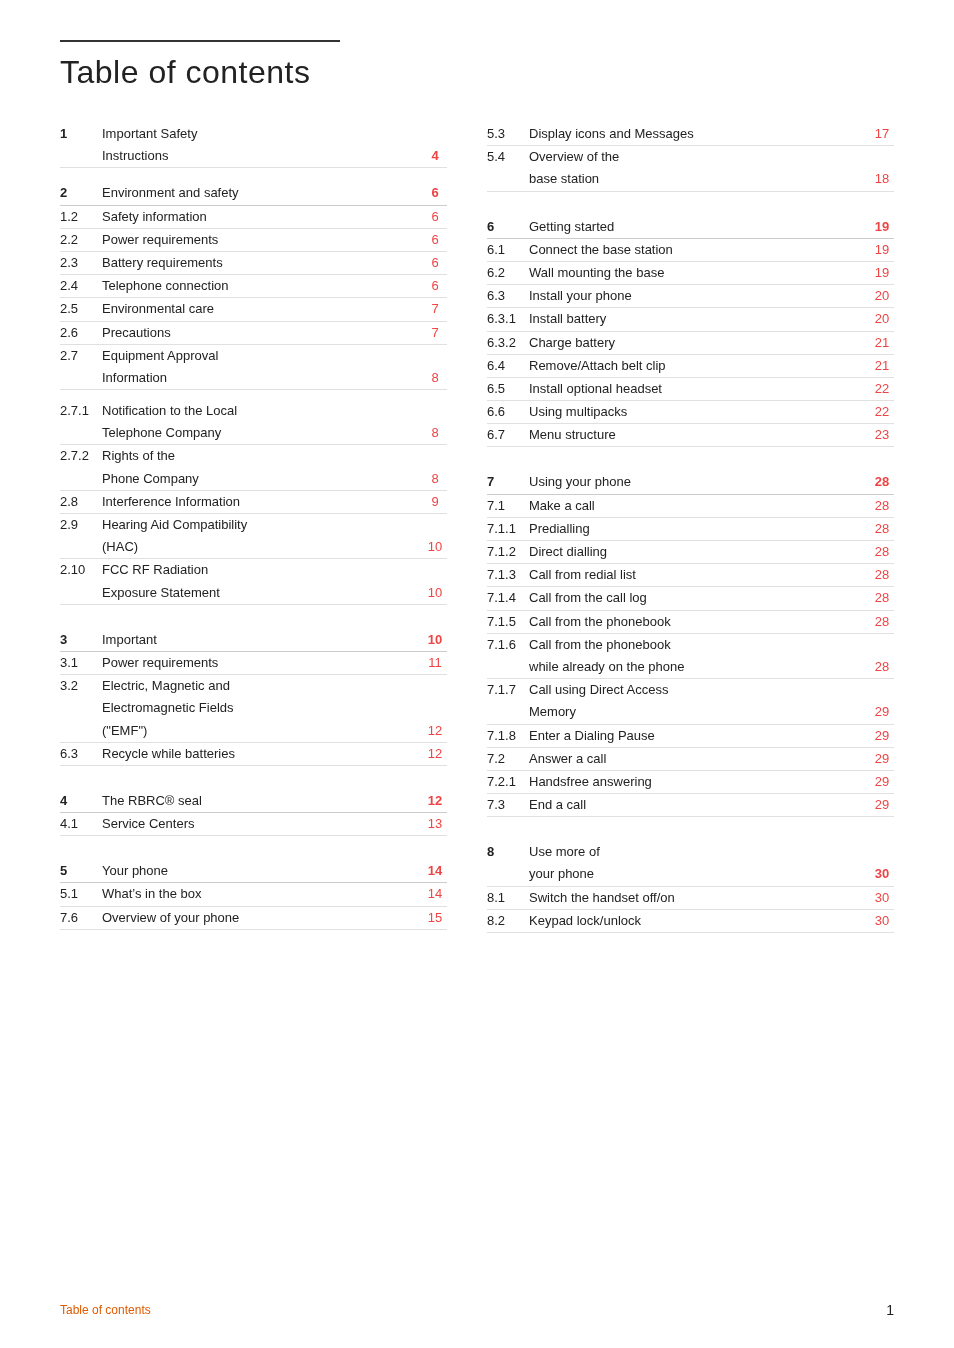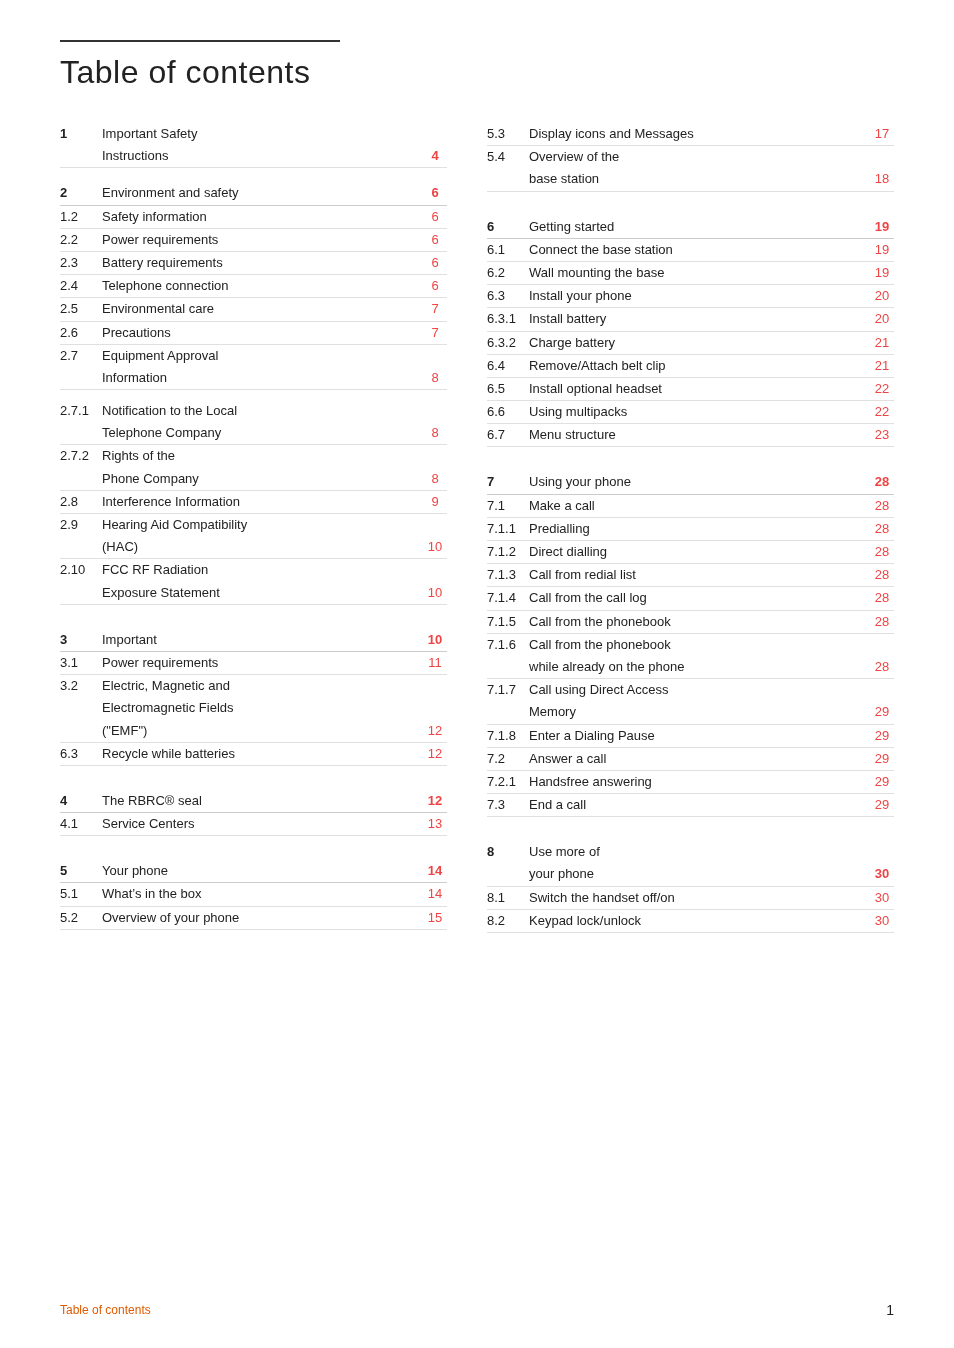--- a/index.html
+++ b/index.html
@@ -275,21 +275,21 @@
         <span class="toc-num bold">5</span>
         <span class="toc-label bold">Your phone</span>
         <span class="toc-page bold">14</span>
       </div>
       <div class="toc-row">
         <span class="toc-num">5.1</span>
         <span class="toc-label">What’s in the box</span>
         <span class="toc-page">14</span>
       </div>
       <div class="toc-row">
-        <span class="toc-num">5.2</span>
+        <span class="toc-num">7.6</span>
         <span class="toc-label">Overview of your phone</span>
         <span class="toc-page">15</span>
       </div>
     </div>
   <div class="col-right" id="right-col">
       <div class="toc-row">
         <span class="toc-num">5.3</span>
         <span class="toc-label">Display icons and Messages</span>
         <span class="toc-page">17</span>
       </div>

